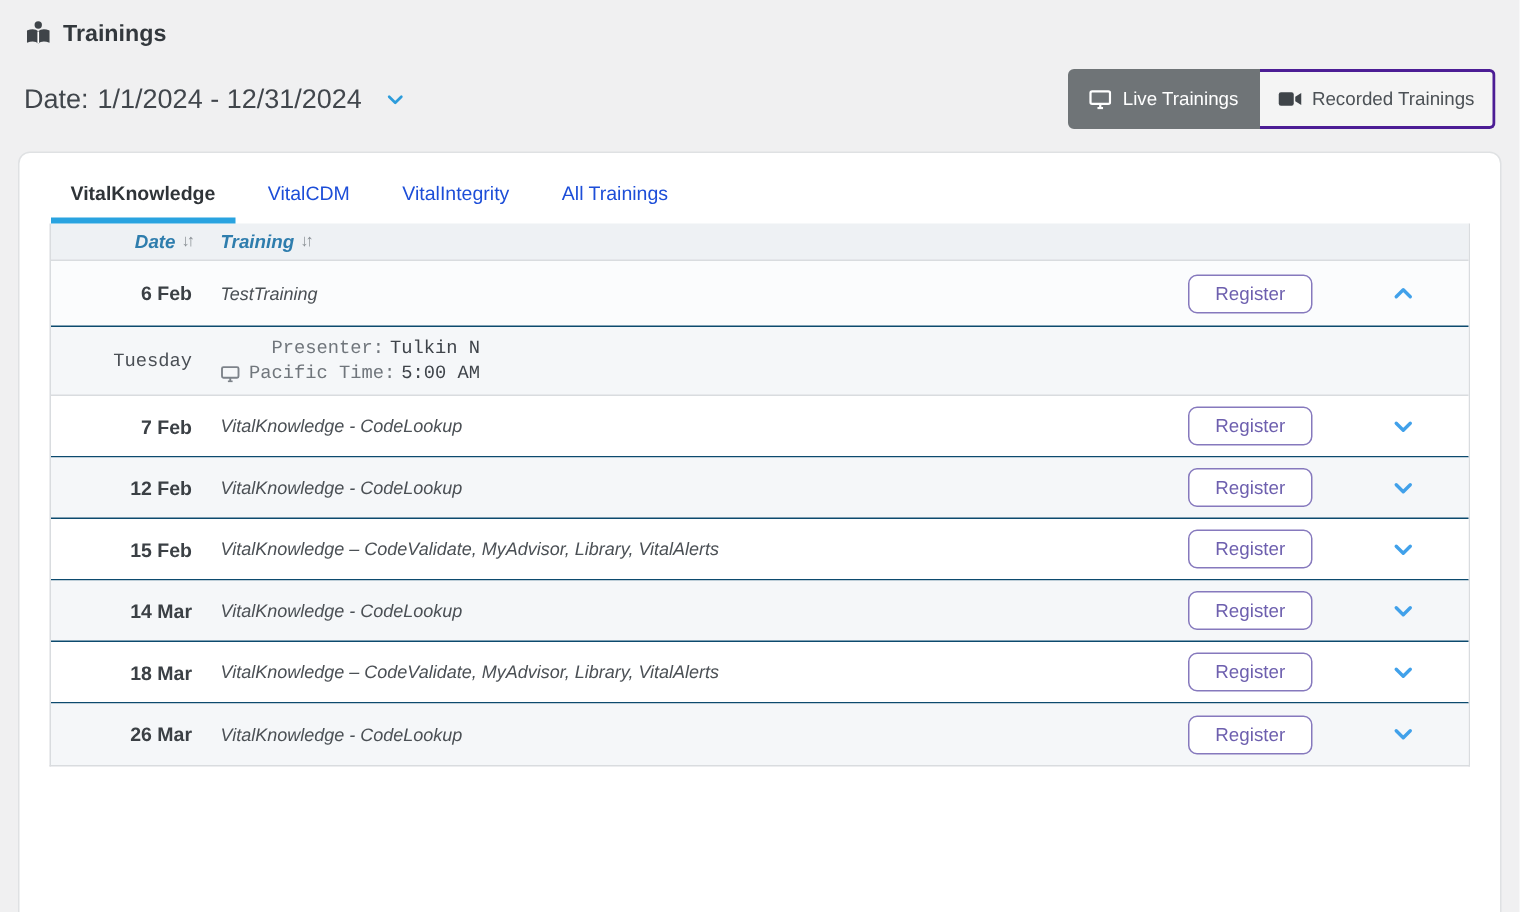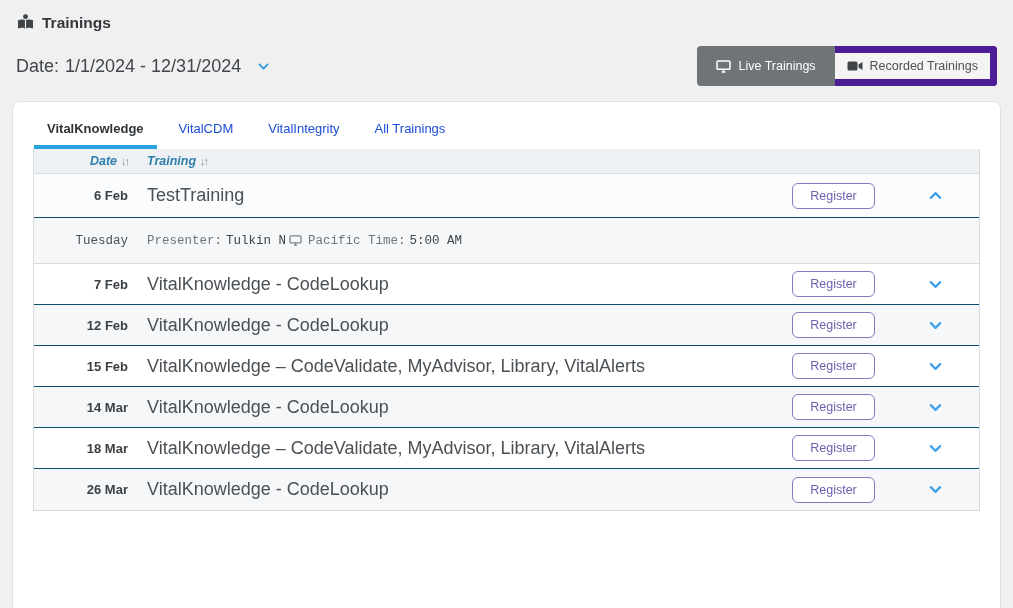--- a/index.html
+++ b/index.html
@@ -11,21 +11,21 @@
   }
   .page-header { padding:13px 16px 0 16px; }
   .title-row { display:flex; align-items:center; gap:7px; }
   .page-title { font-size:15.5px; font-weight:bold; color:#33383d; }
   .toolbar { display:flex; align-items:center; justify-content:space-between; margin-top:14px; padding-right:-4px; }
   .date-filter { display:flex; align-items:center; gap:6px; font-size:18px; color:#41464c; cursor:pointer; }
   .date-filter .range { color:#41464c; }
   .date-chevron { margin-left:10px; display:flex; align-items:center; }
 
   .seg-group { display:flex; }
-  .seg-btn { height:40px; display:flex; align-items:center; gap:7px; font-size:12.5px; padding:0 12px; cursor:pointer; border:7px solid #4c1d95; }
+  .seg-btn { height:40px; display:flex; align-items:center; gap:7px; font-size:12.5px; padding:0 12px; cursor:pointer; border:2px solid #4c1d95; }
   .seg-btn.active { background:#6f7477; color:#ffffff; border-color:#6f7477; border-radius:4px 0 0 4px; }
   .seg-btn.inactive { background:#f4f4f4; color:#4c5156; border-left:none; border-radius:0 4px 4px 0; }
 
   .card {
     margin:15px 12px 0 12px;
     background:#ffffff;
     border:1px solid #dfe1e3;
     border-radius:8px;
     height:603px;
   }
@@ -38,28 +38,28 @@
   .th { font-size:12.5px; font-weight:bold; color:#2e7dad; display:flex; align-items:center; gap:4px;font-style:italic; }
   .th-date { width:96px; justify-content:flex-end; padding-right:2px; }
   .th-training { padding-left:17px; }
   .sort { font-size:11px; color:#8a9095; letter-spacing:-2px; font-weight:normal; cursor:pointer; }
 
   .t-row { display:flex; align-items:center; height:41px; border-bottom:1px solid #0c4a6e; background:#ffffff; }
   .t-row.first { height:44px; background:#fbfcfd; }
   .t-row.striped { background:#f5f7f9; }
   .t-row:last-child { border-bottom:none; }
   .cell-date { width:96px; text-align:right; font-size:13px; font-weight:bold; color:#3b4045; padding-right:2px; flex-shrink:0; }
-  .cell-title { flex:1; padding-left:17px; font-size:18px; color:#4b5055; }
+  .cell-title { flex:1; padding-left:17px; font-size:12px; color:#4b5055;font-style:italic; }
   .cell-register { width:115px; display:flex; justify-content:center; flex-shrink:0; }
   .register-btn { background:#ffffff; border:1px solid #8679bd; color:#6d5fae; font-size:12.5px; padding:5px 17px; border-radius:6px; cursor:pointer; font-family:inherit; }
   .cell-chevron { width:88px; display:flex; justify-content:center; align-items:center; flex-shrink:0; cursor:pointer; }
 
   .t-detail { display:flex; align-items:center; height:46px; border-bottom:1px solid #d9dcdf; background:#f5f7f9;font-family:Liberation Mono, monospace; }
   .t-detail .cell-date { font-weight:normal; color:#4a4f55; font-size:12.5px; }
-  .detail-block { display:flex; align-items:flex-end; margin-left:17px; min-width:140px; gap:3px; }
+  .detail-block { display:flex; flex-direction:column; align-items:flex-end; margin-left:17px; min-width:140px; gap:3px; }
   .detail-line { font-size:12.5px; display:flex; align-items:center; gap:4px; }
   .detail-line .lbl { color:#70767c; }
   .detail-line .val { color:#3f444a; }
   .mon-icon { display:inline-flex; margin-right:2px; }
 </style>
 </head>
 <body>
 
 <div class="page-header">
   <div class="title-row">

